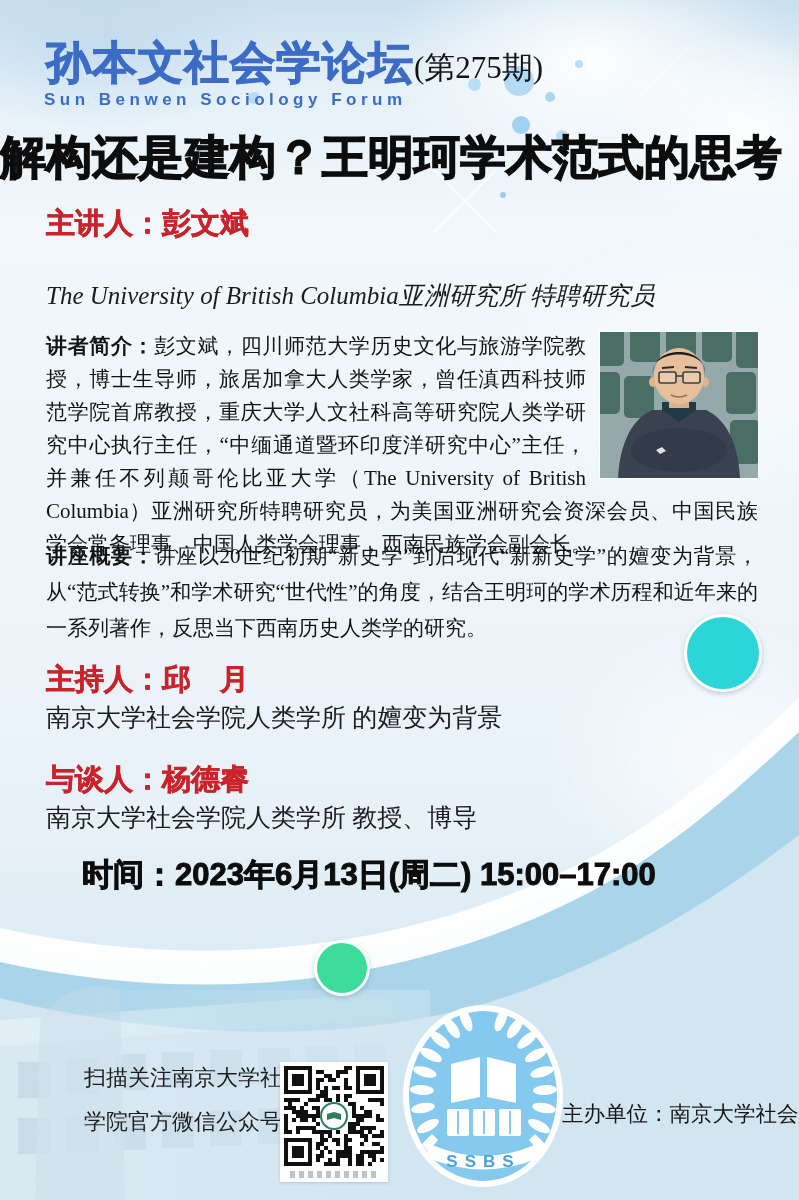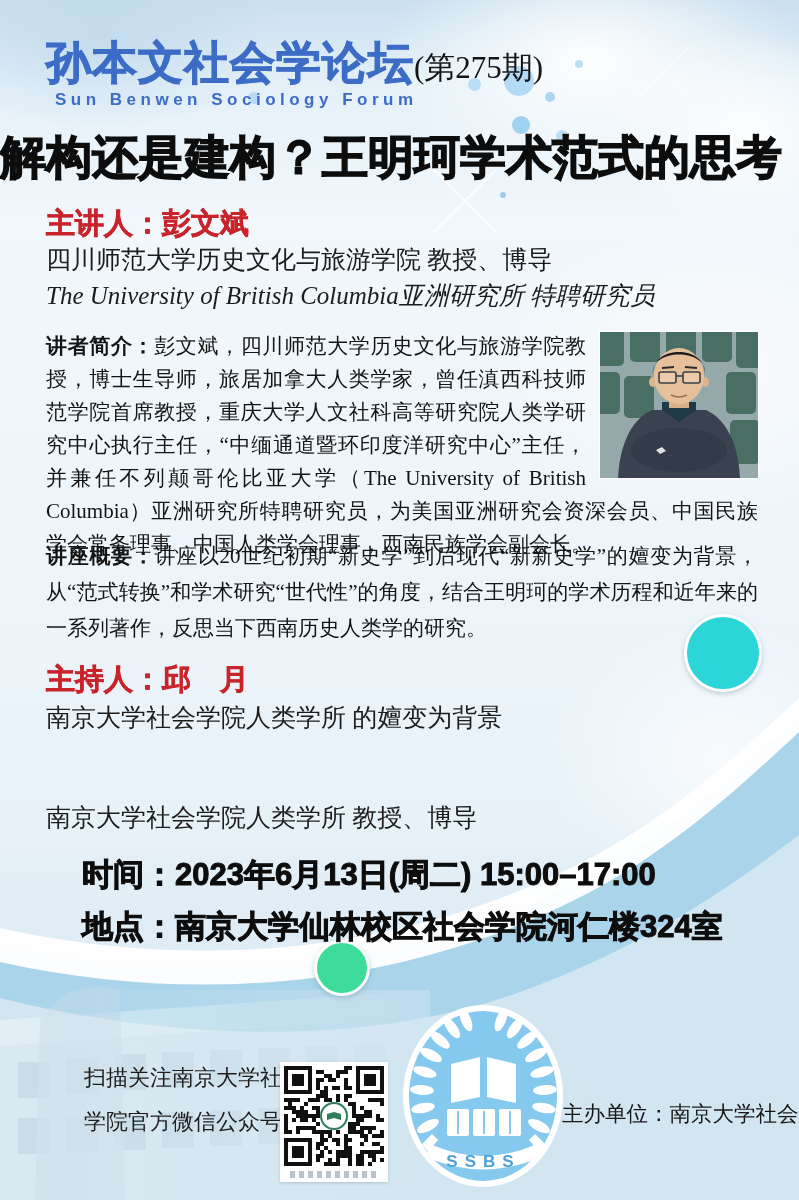--- a/index.html
+++ b/index.html
@@ -11,21 +11,21 @@
   .cloud{position:absolute;border-radius:50%;pointer-events:none;}
   .bubble{position:absolute;border-radius:50%;pointer-events:none;}
   .sparkle{position:absolute;background:rgba(255,255,255,.75);pointer-events:none;}
 
   .forum-cn{
     position:absolute;left:46px;top:33px;font-size:45px;font-weight:900;color:#3c6cc6;
     -webkit-text-stroke:1px #3c6cc6;letter-spacing:1px;white-space:nowrap;
   }
   .forum-issue{font-family:"Liberation Serif","DejaVu Serif",serif;font-weight:400;font-size:31px;color:#141414;-webkit-text-stroke:0;letter-spacing:0;}
   .forum-en{
-    position:absolute;left:55px;top:90px;font-size:17px;font-weight:700;color:#3c6cc6;letter-spacing:4.5px;white-space:nowrap;
+    position:absolute;left:44px;top:90px;font-size:17px;font-weight:700;color:#3c6cc6;letter-spacing:4.5px;white-space:nowrap;
   }
   .lecture-title{
     position:absolute;left:0;top:127px;width:640px;text-align:center;
     font-size:46px;font-weight:900;color:#0d0d0d;-webkit-text-stroke:1.4px #0d0d0d;
     letter-spacing:0px;white-space:nowrap;
   }
   .red-label{
     position:absolute;left:46px;font-size:29px;font-weight:700;color:#c9242b;
     -webkit-text-stroke:.6px #c9242b;white-space:nowrap;
   }
@@ -92,21 +92,20 @@
   <div class="sparkle" style="left:420px;top:200px;width:90px;height:2px;transform:rotate(-45deg);"></div>
   <div class="sparkle" style="left:630px;top:70px;width:70px;height:1.5px;transform:rotate(45deg);opacity:.5;"></div>
   <div class="sparkle" style="left:630px;top:70px;width:70px;height:1.5px;transform:rotate(-45deg);opacity:.5;"></div>
 
   <div class="forum-cn"><span>孙本文社会学论坛</span><span class="forum-issue">(第275期)</span></div>
   <div class="forum-en">Sun Benwen Sociology Forum</div>
 
   <div class="lecture-title">解构还是建构？王明珂学术范式的思考</div>
 
   <div class="red-label" style="top:204px;">主讲人：彭文斌</div>
-  <div class="serif-line" style="top:243px;">四川师范大学历史文化与旅游学院 教授、博导</div>
   <div class="serif-line" style="top:279px;font-style:italic;">The University of British Columbia亚洲研究所 特聘研究员</div>
 
   <div class="para bio-para">
     <svg class="photo-float" viewBox="0 0 158 146" xmlns="http://www.w3.org/2000/svg">
       <rect width="158" height="146" fill="#95a8ab"></rect>
       <g fill="#2f5a4b">
         <rect x="-6" y="-8" width="30" height="42" rx="5"></rect>
           <rect x="30" y="-12" width="30" height="42" rx="5"></rect>
         <rect x="66" y="-8" width="30" height="42" rx="5"></rect>
           <rect x="102" y="-12" width="30" height="42" rx="5"></rect>
@@ -138,24 +137,24 @@
 
   <div class="para summary-para">
     <b>讲座概要：</b><span>讲座以20世纪初期“新史学”到后现代“新新史学”的嬗变为背景，从“范式转换”和学术研究“世代性”的角度，结合王明珂的学术历程和近年来的一系列著作，反思当下西南历史人类学的研究。</span>
   </div>
 
   <div class="circle circle-teal"></div>
   <div class="circle circle-green"></div>
 
   <div class="red-label" style="top:660px;">主持人：邱　月</div>
   <div class="serif-line" style="top:701px;">南京大学社会学院人类学所 的嬗变为背景</div>
+  <div class="red-label" style="top:760px;">与谈人：杨德睿</div>
   <div class="serif-line" style="top:801px;">南京大学社会学院人类学所 教授、博导</div>
 
   <div class="schedule-line" style="top:854px;">时间：2023年6月13日(周二) 15:00–17:00</div>
-  <div class="schedule-line" style="top:906px;">地点：南京大学仙林校区社会学院河仁楼324室</div>
 
   <svg class="wave-svg" width="799" height="510" viewBox="0 0 799 510" xmlns="http://www.w3.org/2000/svg">
     <defs>
       <linearGradient id="fadeR" x1="0" y1="0" x2="1" y2="0">
         <stop offset="0" stop-color="#d2e6f2" stop-opacity="0"></stop>
         <stop offset="1" stop-color="#d2e6f2" stop-opacity="1"></stop>
       </linearGradient>
     </defs>
     <path d="M0,255 C180,295 380,285 560,200 C660,155 740,80 799,25 L799,510 L0,510 Z" fill="#d2e6f2"></path>
     <path d="M0,255 C180,295 380,285 560,200 C660,155 740,80 799,25 L799,145 C720,205 640,258 520,302 C360,360 160,348 0,308 Z" fill="#a9d4e9"></path>

